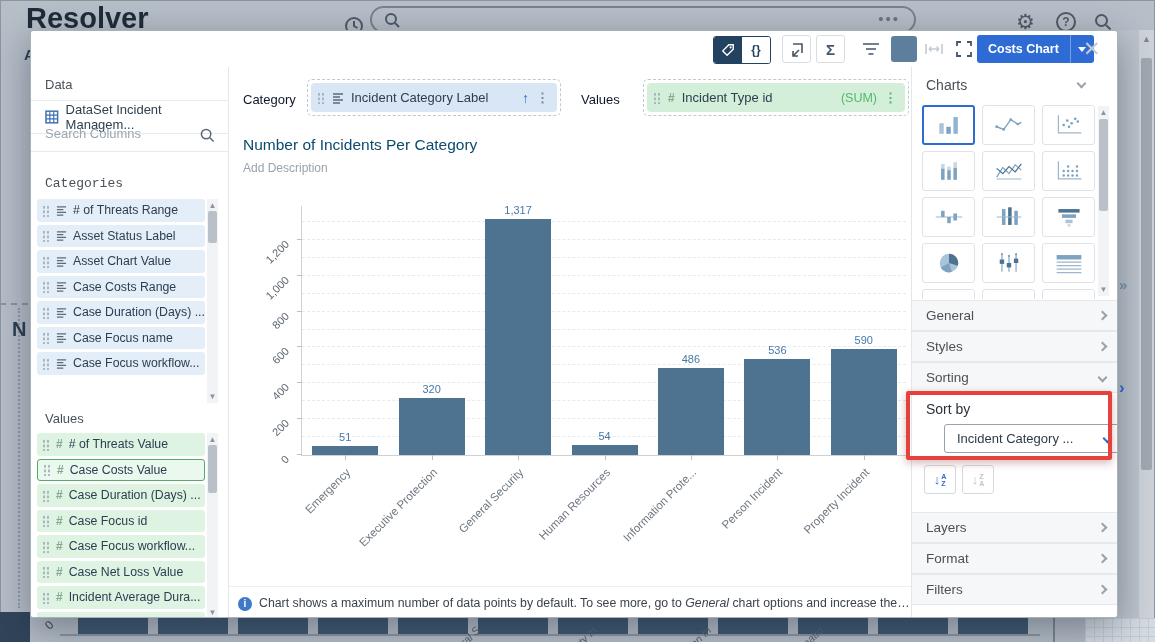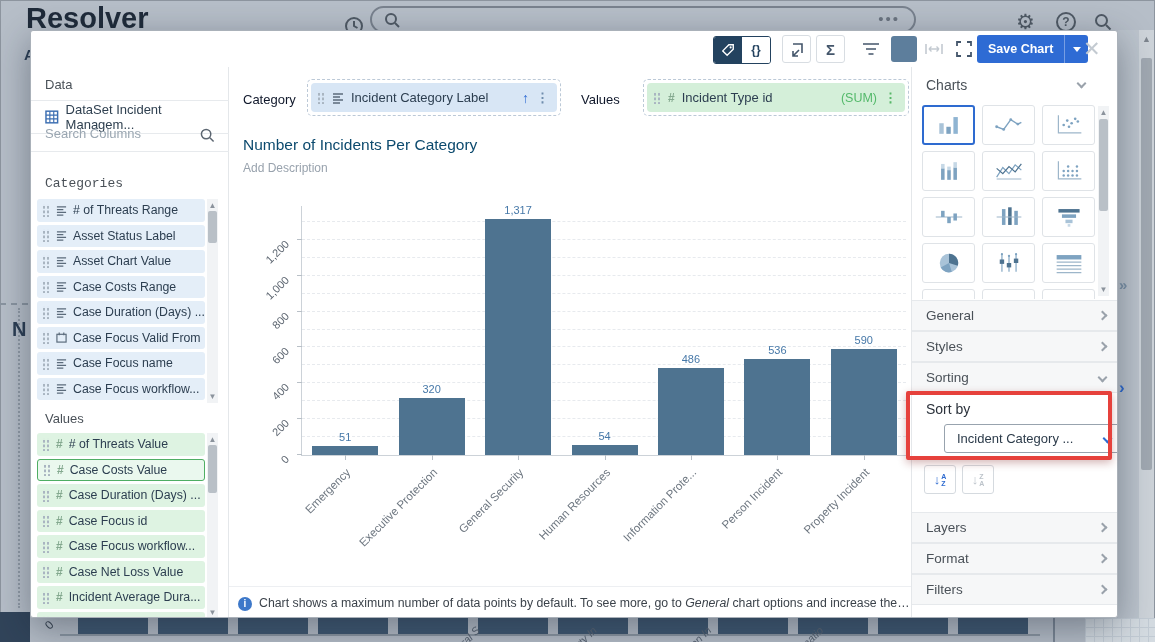--- a/index.html
+++ b/index.html
@@ -257,21 +257,21 @@
           <path d="M1 1 v10 M17 1 v10" stroke="#c3cad1" stroke-width="1.6"></path>
           <path d="M4 6 h10 M4 6 l2.5 -2.5 M4 6 l2.5 2.5 M14 6 l-2.5 -2.5 M14 6 l-2.5 2.5" stroke="#c3cad1" stroke-width="1.4" fill="none"></path>
         </svg>
     </div>
     <div class="icobtn noborder" style="left:918px;top:4px;">
       <svg width="16" height="16" viewBox="0 0 16 16">
           <path d="M1 5 V1 H5 M11 1 H15 V5 M15 11 V15 H11 M5 15 H1 V11" fill="none" stroke="#44566b" stroke-width="1.8"></path>
         </svg>
     </div>
     <div class="savebtn" style="left:946px;top:4px;">
-      <span class="txt">Save Chart</span>
+      <span class="txt">Costs Chart</span>
       <span class="caret">
           <span class="caret-down"></span>
         </span>
     </div>
     <div class="closex" style="left:1052px;top:8px;">✕</div>
 
     <div class="lpanel">
       <div class="m-abs ptitle" style="left:14px;top:10px;">Data</div>
       <div class="divider" style="top:33px;"></div>
       <div class="dataset-row">
@@ -317,28 +317,20 @@
               <path d="M1 2 h10 M1 5 h7 M1 8 h10 M1 11 h7" stroke="#5b6b7b" stroke-width="1.3"></path>
             </svg>
             <span class="plabel">Case Costs Range</span>
           </div>
           <div class="pill blue">
             <span class="dots"></span>
             <svg width="11" height="11" viewBox="0 0 12 12">
               <path d="M1 2 h10 M1 5 h7 M1 8 h10 M1 11 h7" stroke="#5b6b7b" stroke-width="1.3"></path>
             </svg>
             <span class="plabel">Case Duration (Days) ...</span>
-          </div>
-          <div class="pill blue">
-            <span class="dots"></span>
-            <svg width="11" height="11" viewBox="0 0 12 12">
-              <rect x="1" y="2.5" width="10" height="8.5" fill="none" stroke="#5b6b7b" stroke-width="1.3"></rect>
-              <path d="M3.5 0.5 v3 M8.5 0.5 v3" stroke="#5b6b7b" stroke-width="1.3"></path>
-            </svg>
-            <span class="plabel">Case Focus Valid From</span>
           </div>
           <div class="pill blue">
             <span class="dots"></span>
             <svg width="11" height="11" viewBox="0 0 12 12">
               <path d="M1 2 h10 M1 5 h7 M1 8 h10 M1 11 h7" stroke="#5b6b7b" stroke-width="1.3"></path>
             </svg>
             <span class="plabel">Case Focus name</span>
           </div>
           <div class="pill blue">
             <span class="dots"></span>

